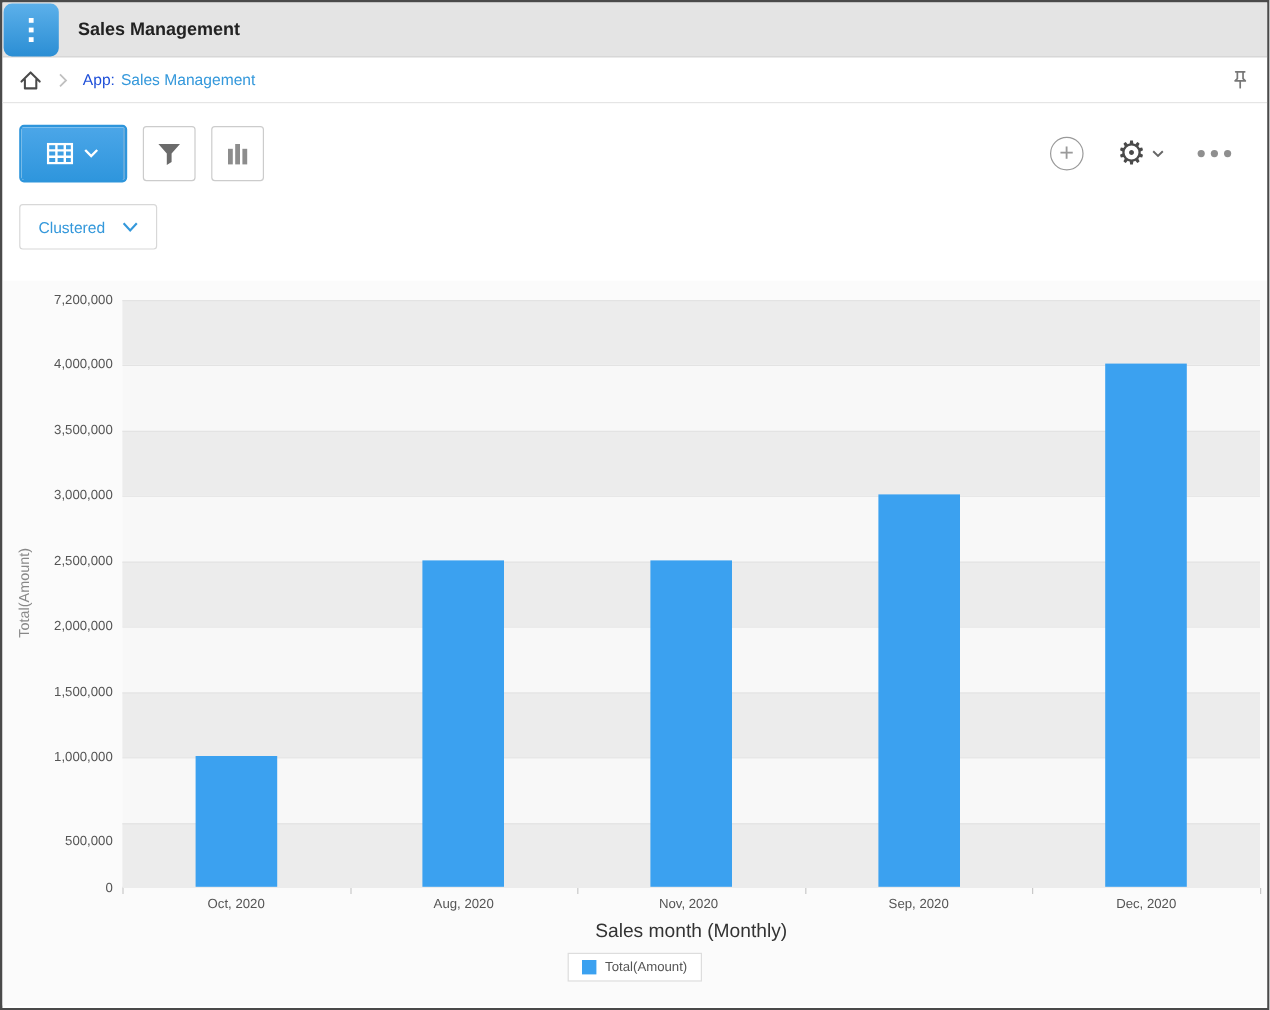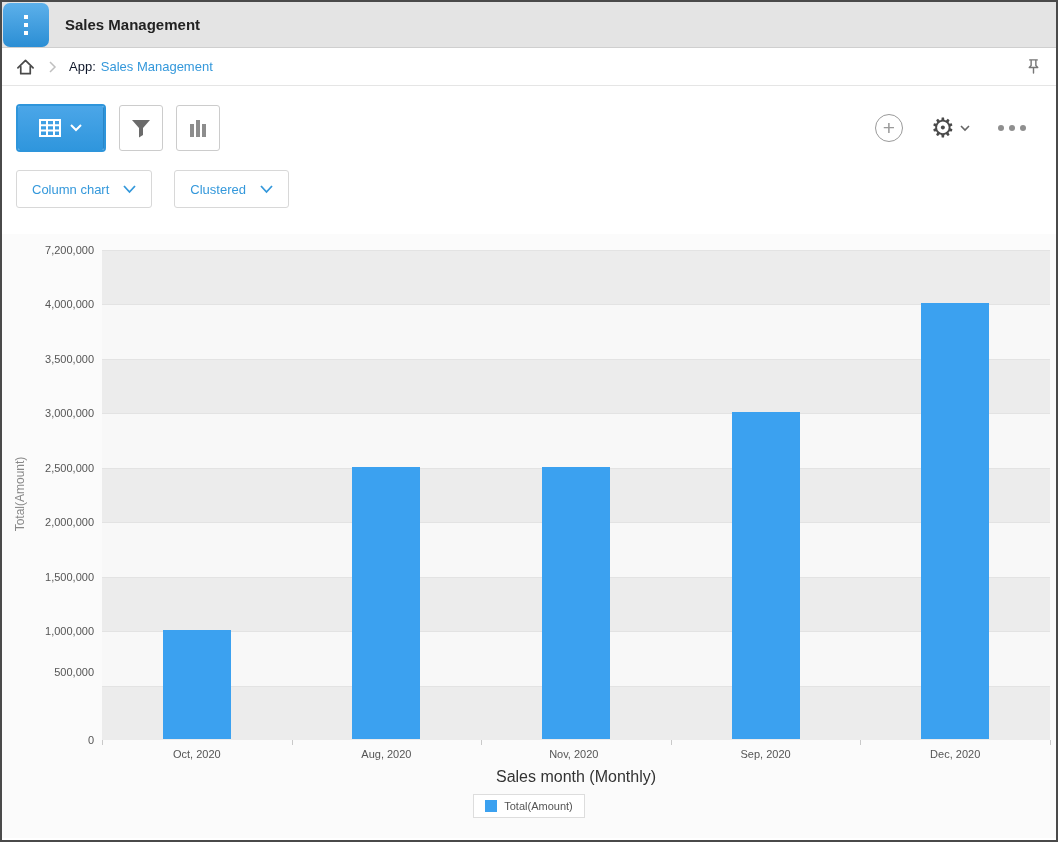--- a/index.html
+++ b/index.html
@@ -10,21 +10,21 @@
   .header { height:46px; background:#e4e4e4; border-bottom:1px solid #cfcfcf; display:flex; align-items:center; }
   .app-icon { width:46px; height:44px; margin:1px 0 1px 1px; border-radius:7px; background:linear-gradient(180deg,#5cb0ea,#2b8ed4); display:flex; flex-direction:column; align-items:center; justify-content:center; gap:4px; cursor:pointer; }
   .app-icon .row { display:flex; align-items:center; gap:3px; }
   .app-icon .dot { width:4px; height:4px; background:#fff; }
   .app-icon .bar { width:17px; height:4px; background:#fff; }
   .header-title { margin-left:16px; font-size:15px; font-weight:bold; color:#222; }
 
   
   .breadcrumb { height:38px; background:#fff; border-bottom:1px solid #e5e5e5; display:flex; align-items:center; padding:0 14px; position:relative; font-size:13px; }
   .crumb-sep { margin:0 12px 0 14px; display:flex; }
-  .crumb-prefix { color:#0f172a; }
+  .crumb-prefix { color:#1d4ed8; }
   .crumb-link { color:#3498db; margin-left:5px; cursor:pointer; }
   .pin-btn { position:absolute; right:14px; top:10px; cursor:pointer; }
 
   
   .toolbar { background:#fff; padding:18px 14px 26px 14px; }
   .toolbar-row1 { display:flex; align-items:center; height:48px; }
   .view-select { display:flex; height:48px; border:2px solid #2e95db; border-radius:4px; overflow:hidden; background:#fff; }
   .blue-seg { width:86px; background:linear-gradient(180deg,#4ba6e8,#2f96dd); display:flex; align-items:center; justify-content:center; gap:9px; cursor:pointer; }
   .white-seg { width:255px; display:flex; align-items:center; gap:10px; padding:0 12px; cursor:pointer; }
   .view-label { color:#3498db; font-size:14px; white-space:nowrap; }
@@ -148,28 +148,20 @@
         </div>
         <div class="dots">
             <span></span>
             <span></span>
             <span></span>
           </div>
       </div>
     </div>
 
     <div class="toolbar-row2">
-      <div class="select-btn">
-        <span>Column chart</span>
-        <span style="display:flex;">
-          <svg width="13" height="9" viewBox="0 0 13 9">
-              <polyline points="1,1 6.5,7 12,1" fill="none" stroke="#3498db" stroke-width="1.8"></polyline>
-            </svg>
-        </span>
-      </div>
       <div class="select-btn">
         <span>Clustered</span>
         <span style="display:flex;">
           <svg width="13" height="9" viewBox="0 0 13 9">
               <polyline points="1,1 6.5,7 12,1" fill="none" stroke="#3498db" stroke-width="1.8"></polyline>
             </svg>
         </span>
       </div>
     </div>
   </div>
@@ -209,21 +201,21 @@
       </div>
     </div>
   <div class="ytick" style="top: 10px;">7,200,000</div>
       <div class="ytick" style="top: 64.4444px;">4,000,000</div>
       <div class="ytick" style="top: 118.889px;">3,500,000</div>
       <div class="ytick" style="top: 173.333px;">3,000,000</div>
       <div class="ytick" style="top: 227.778px;">2,500,000</div>
       <div class="ytick" style="top: 282.222px;">2,000,000</div>
       <div class="ytick" style="top: 336.667px;">1,500,000</div>
       <div class="ytick" style="top: 391.111px;">1,000,000</div>
-      <div class="ytick" style="top: 432px;">500,000</div>
+      <div class="ytick" style="top: 461px;">500,000</div>
       <div class="ytick" style="top: 500px;">0</div>
       <div class="xcat" style="left: 100px; width: 189.6px; top: 514px;">Oct, 2020</div>
       <div class="xcat" style="left: 289.6px; width: 189.6px; top: 514px;">Aug, 2020</div>
       <div class="xcat" style="left: 477px; width: 189.6px; top: 514px;">Nov, 2020</div>
       <div class="xcat" style="left: 668.8px; width: 189.6px; top: 514px;">Sep, 2020</div>
       <div class="xcat" style="left: 858.4px; width: 189.6px; top: 514px;">Dec, 2020</div>
       <div class="xtickmark" style="left: 100px; top: 506px;"></div>
       <div class="xtickmark" style="left: 289.6px; top: 506px;"></div>
       <div class="xtickmark" style="left: 479.2px; top: 506px;"></div>
       <div class="xtickmark" style="left: 668.8px; top: 506px;"></div>

